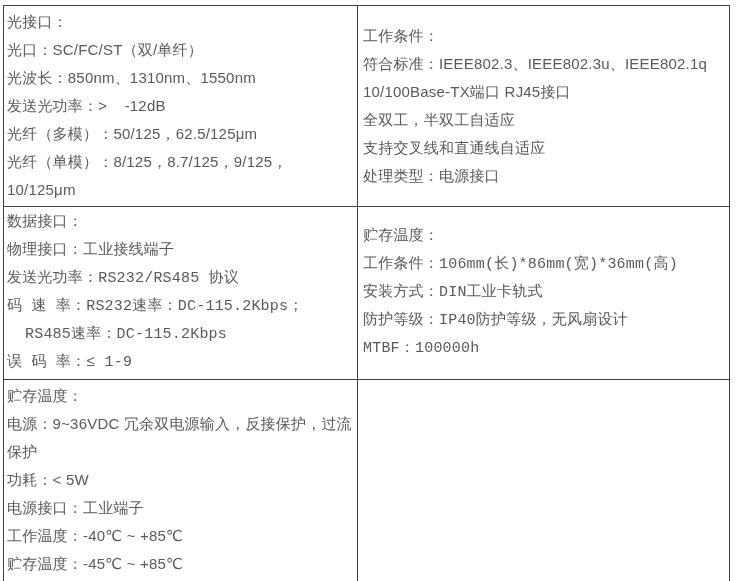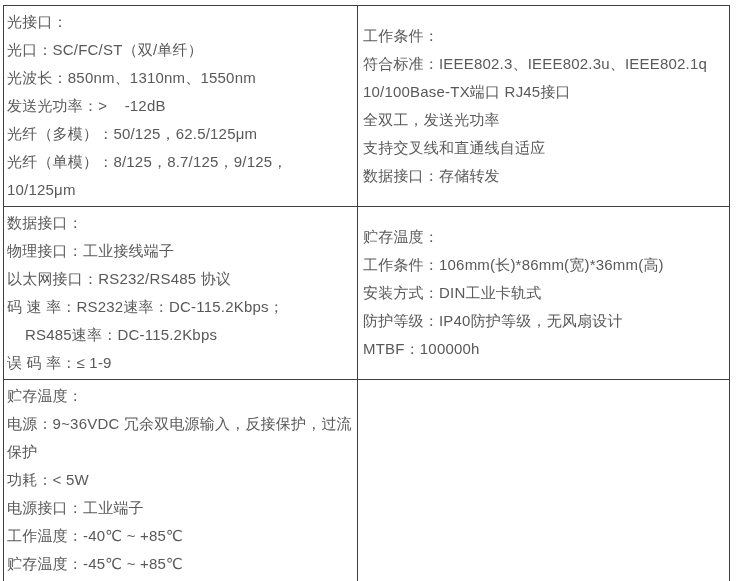--- a/index.html
+++ b/index.html
@@ -34,21 +34,21 @@
   table.spec-table td {
     border: 1px solid var(--border);
     vertical-align: middle;
     padding: 2px 2px 2px 3px;
     color: var(--text);
     font-size: 15px;
     overflow: hidden;
   }
   table.spec-table td.col-right { padding-left: 5px; }
   tr.row-1 { height: 201px; }
-  tr.row-2 { height: 171px; }
+  tr.row-2 { height: 171px; font-family: Liberation Mono, monospace; }
   tr.row-3 { height: 196px; }
   .line {
     margin: 0;
     line-height: 28px;
     white-space: pre-wrap;
     letter-spacing: 0.2px;
   }
   .line.indent { padding-left: 18px; }
 </style>
 </head>
@@ -67,30 +67,30 @@
           <p class="line">光口：SC/FC/ST（双/单纤）</p>
           <p class="line">光波长：850nm、1310nm、1550nm</p>
           <p class="line">发送光功率：&gt;    -12dB</p>
           <p class="line">光纤（多模）：50/125，62.5/125μm</p>
           <p class="line">光纤（单模）：8/125，8.7/125，9/125，10/125μm</p>
         </td>
         <td class="col-right">
           <p class="line">工作条件：</p>
           <p class="line">符合标准：IEEE802.3、IEEE802.3u、IEEE802.1q</p>
           <p class="line">10/100Base-TX端口 RJ45接口</p>
-          <p class="line">全双工，发送光功率</p>
+          <p class="line">全双工，半双工自适应</p>
           <p class="line">支持交叉线和直通线自适应</p>
-          <p class="line">数据接口：存储转发</p>
+          <p class="line">处理类型：电源接口</p>
         </td>
       </tr>
       <tr class="row-2">
         <td class="col-left">
           <p class="line">数据接口：</p>
           <p class="line">物理接口：工业接线端子</p>
-          <p class="line">以太网接口：RS232/RS485 协议</p>
+          <p class="line">发送光功率：RS232/RS485 协议</p>
           <p class="line">码 速 率：RS232速率：DC-115.2Kbps；</p>
           <p class="line indent">RS485速率：DC-115.2Kbps</p>
           <p class="line">误 码 率：≤ 1-9</p>
         </td>
         <td class="col-right">
           <p class="line">贮存温度：</p>
           <p class="line">工作条件：106mm(长)*86mm(宽)*36mm(高)</p>
           <p class="line">安装方式：DIN工业卡轨式</p>
           <p class="line">防护等级：IP40防护等级，无风扇设计</p>
           <p class="line">MTBF：100000h</p>

